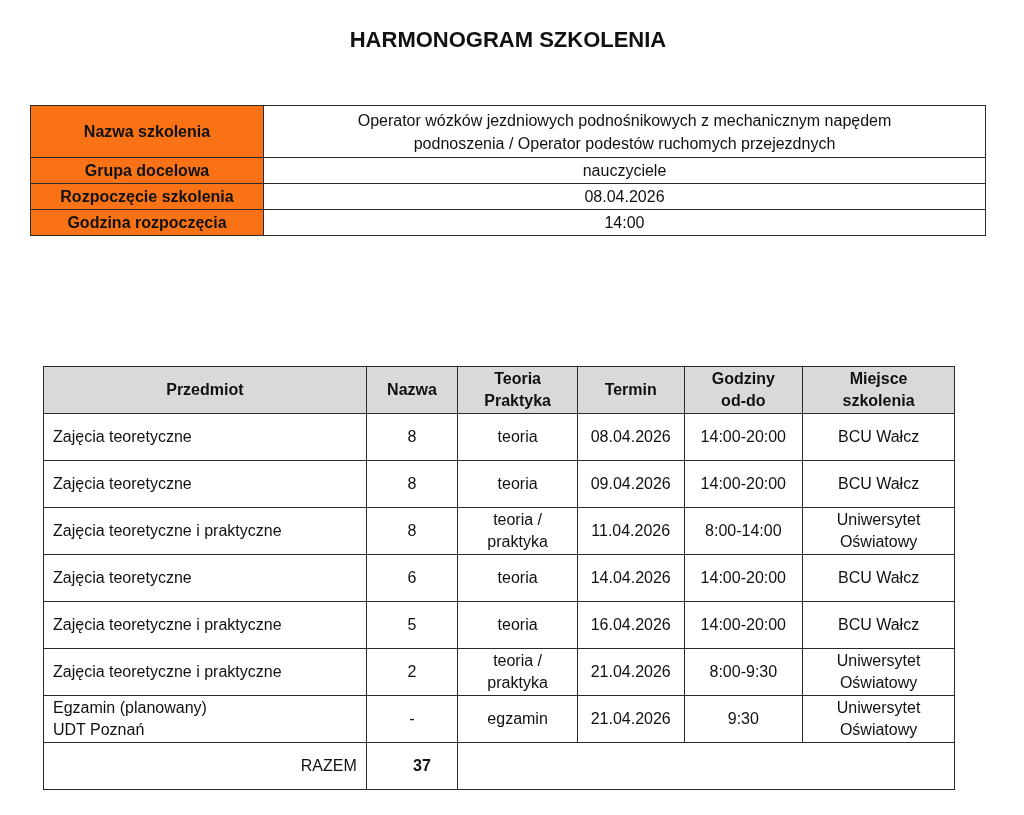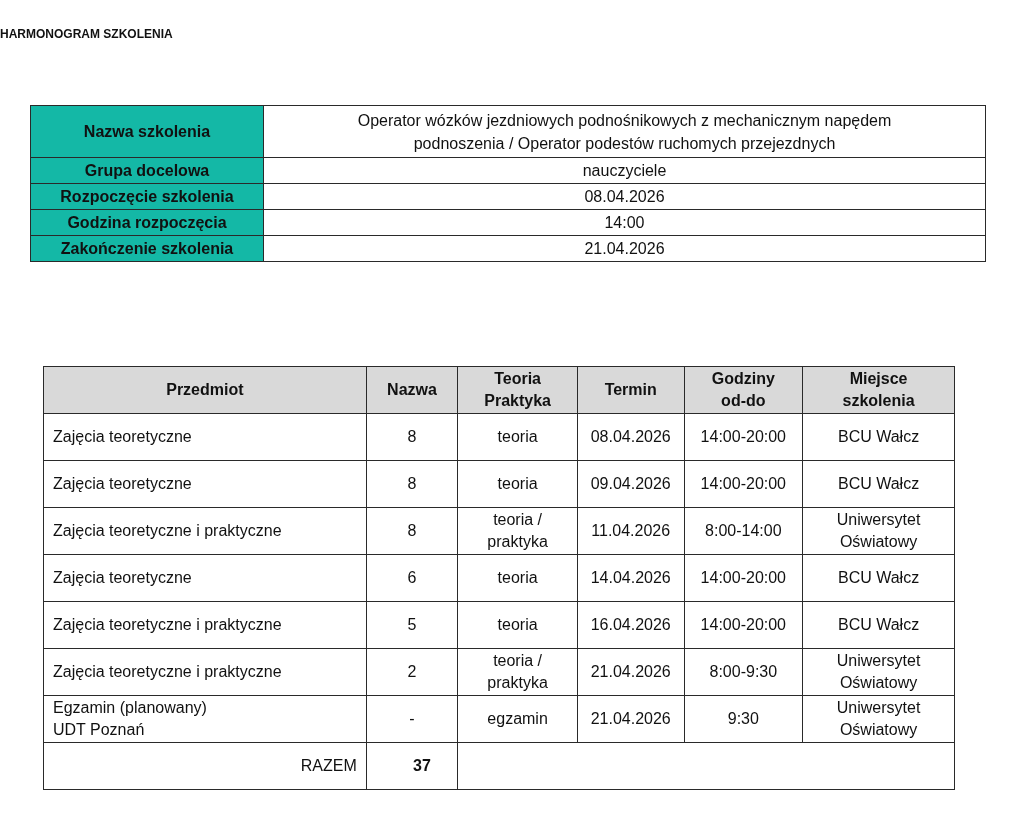--- a/index.html
+++ b/index.html
@@ -3,29 +3,29 @@
   <meta charset="utf-8">
   <style>
     html, body { margin: 0; padding: 0; background: #ffffff; }
     body {
       width: 1024px; height: 815px; position: relative; overflow: hidden;
       font-family: "Liberation Sans", "DejaVu Sans", sans-serif;
       color: #111111;
     }
     .title {
       position: absolute; left: 0; top: 27px; width: 1016px;
-      text-align: left; font-weight: bold; font-size: 12px; letter-spacing: 0px;
+      text-align: center; font-weight: bold; font-size: 22px; letter-spacing: 0px;
     }
     table { border-collapse: collapse; position: absolute; table-layout: fixed; }
     td, th { border: 1.5px solid #2a2a2a; padding: 0; font-size: 16px; }
 
     
     .info { left: 30px; top: 105px; width: 956px; }
     .info td.label {
-      background: #14b8a6; font-weight: bold; text-align: center; width: 232px;
+      background: #f97316; font-weight: bold; text-align: center; width: 232px;
     }
     .info td.value { text-align: center; }
     .info tr { height: 26px; }
     .info tr.tall { height: 52px; }
     .info td.value.multi { line-height: 23px; }
 
     
     .sched { left: 43px; top: 366px; width: 912px; }
     .sched th {
       background: #d9d9d9; font-weight: bold; text-align: center; line-height: 22px;
@@ -56,24 +56,20 @@
     <td class="label">Grupa docelowa</td>
     <td class="value">nauczyciele</td>
   </tr>
   <tr>
     <td class="label">Rozpoczęcie szkolenia</td>
     <td class="value">08.04.2026</td>
   </tr>
   <tr>
     <td class="label">Godzina rozpoczęcia</td>
     <td class="value">14:00</td>
-  </tr>
-  <tr>
-    <td class="label">Zakończenie szkolenia</td>
-    <td class="value">21.04.2026</td>
   </tr>
 </tbody>
   </table>
 
 <table class="sched">
   <thead>
     <tr>
       <th class="c1">Przedmiot</th>
       <th class="c2">Nazwa</th>
       <th class="c3">

